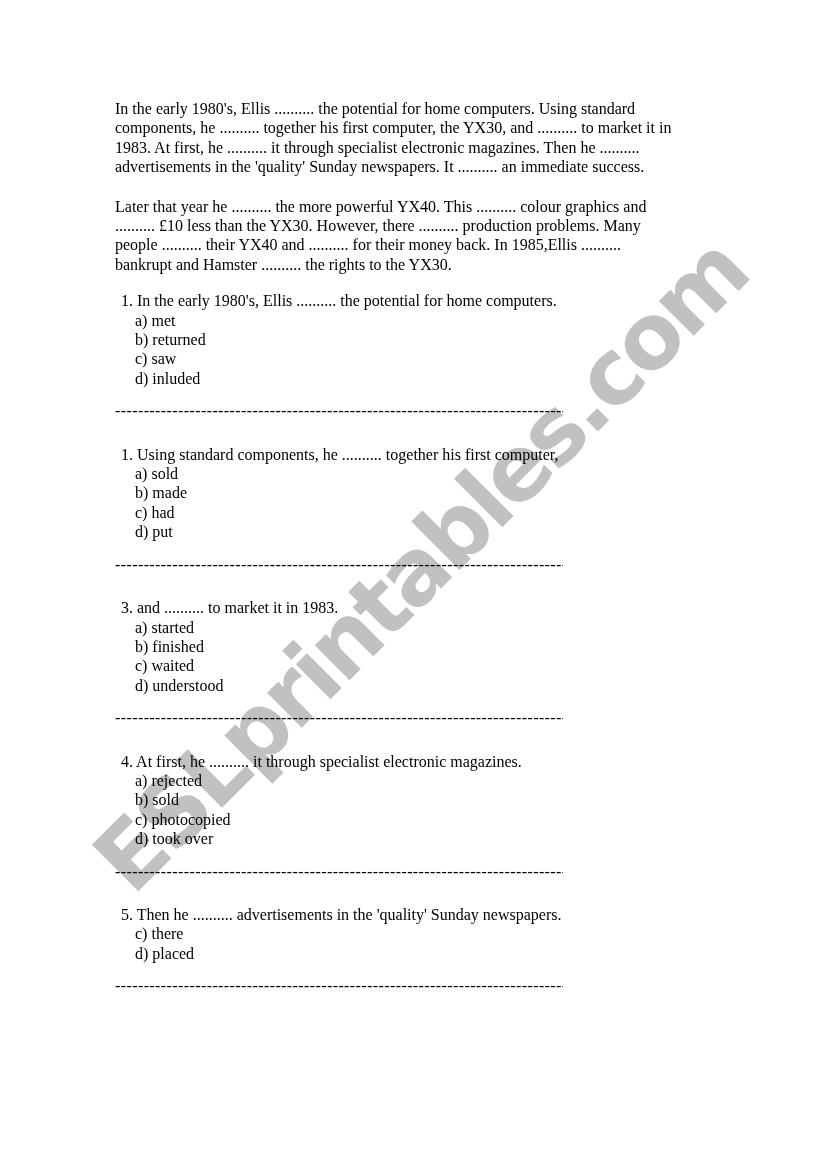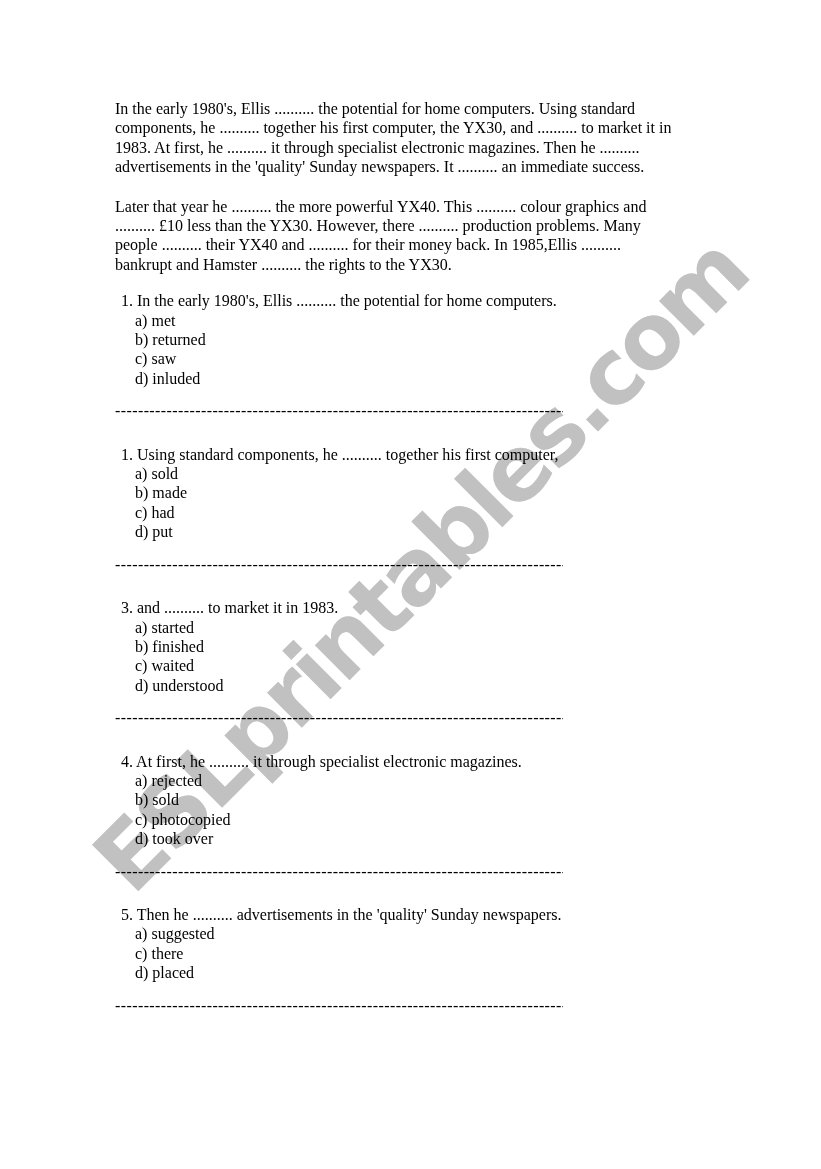--- a/index.html
+++ b/index.html
@@ -105,19 +105,18 @@
     <div class="q-prompt">4. At first, he .......... it through specialist electronic magazines.</div>
     <div class="option">a) rejected</div>
     <div class="option">b) sold</div>
     <div class="option">c) photocopied</div>
     <div class="option">d) took over</div>
   </div>
   <div class="separator">----------------------------------------------------------------------------------------------------</div>
 
   <div class="question">
     <div class="q-prompt">5. Then he .......... advertisements in the 'quality' Sunday newspapers.</div>
-    <div class="option">a) suggested</div>
     <div class="option">c) there</div>
     <div class="option">d) placed</div>
   </div>
   <div class="separator">----------------------------------------------------------------------------------------------------</div>
 
 </div>
 
 </body></html>

